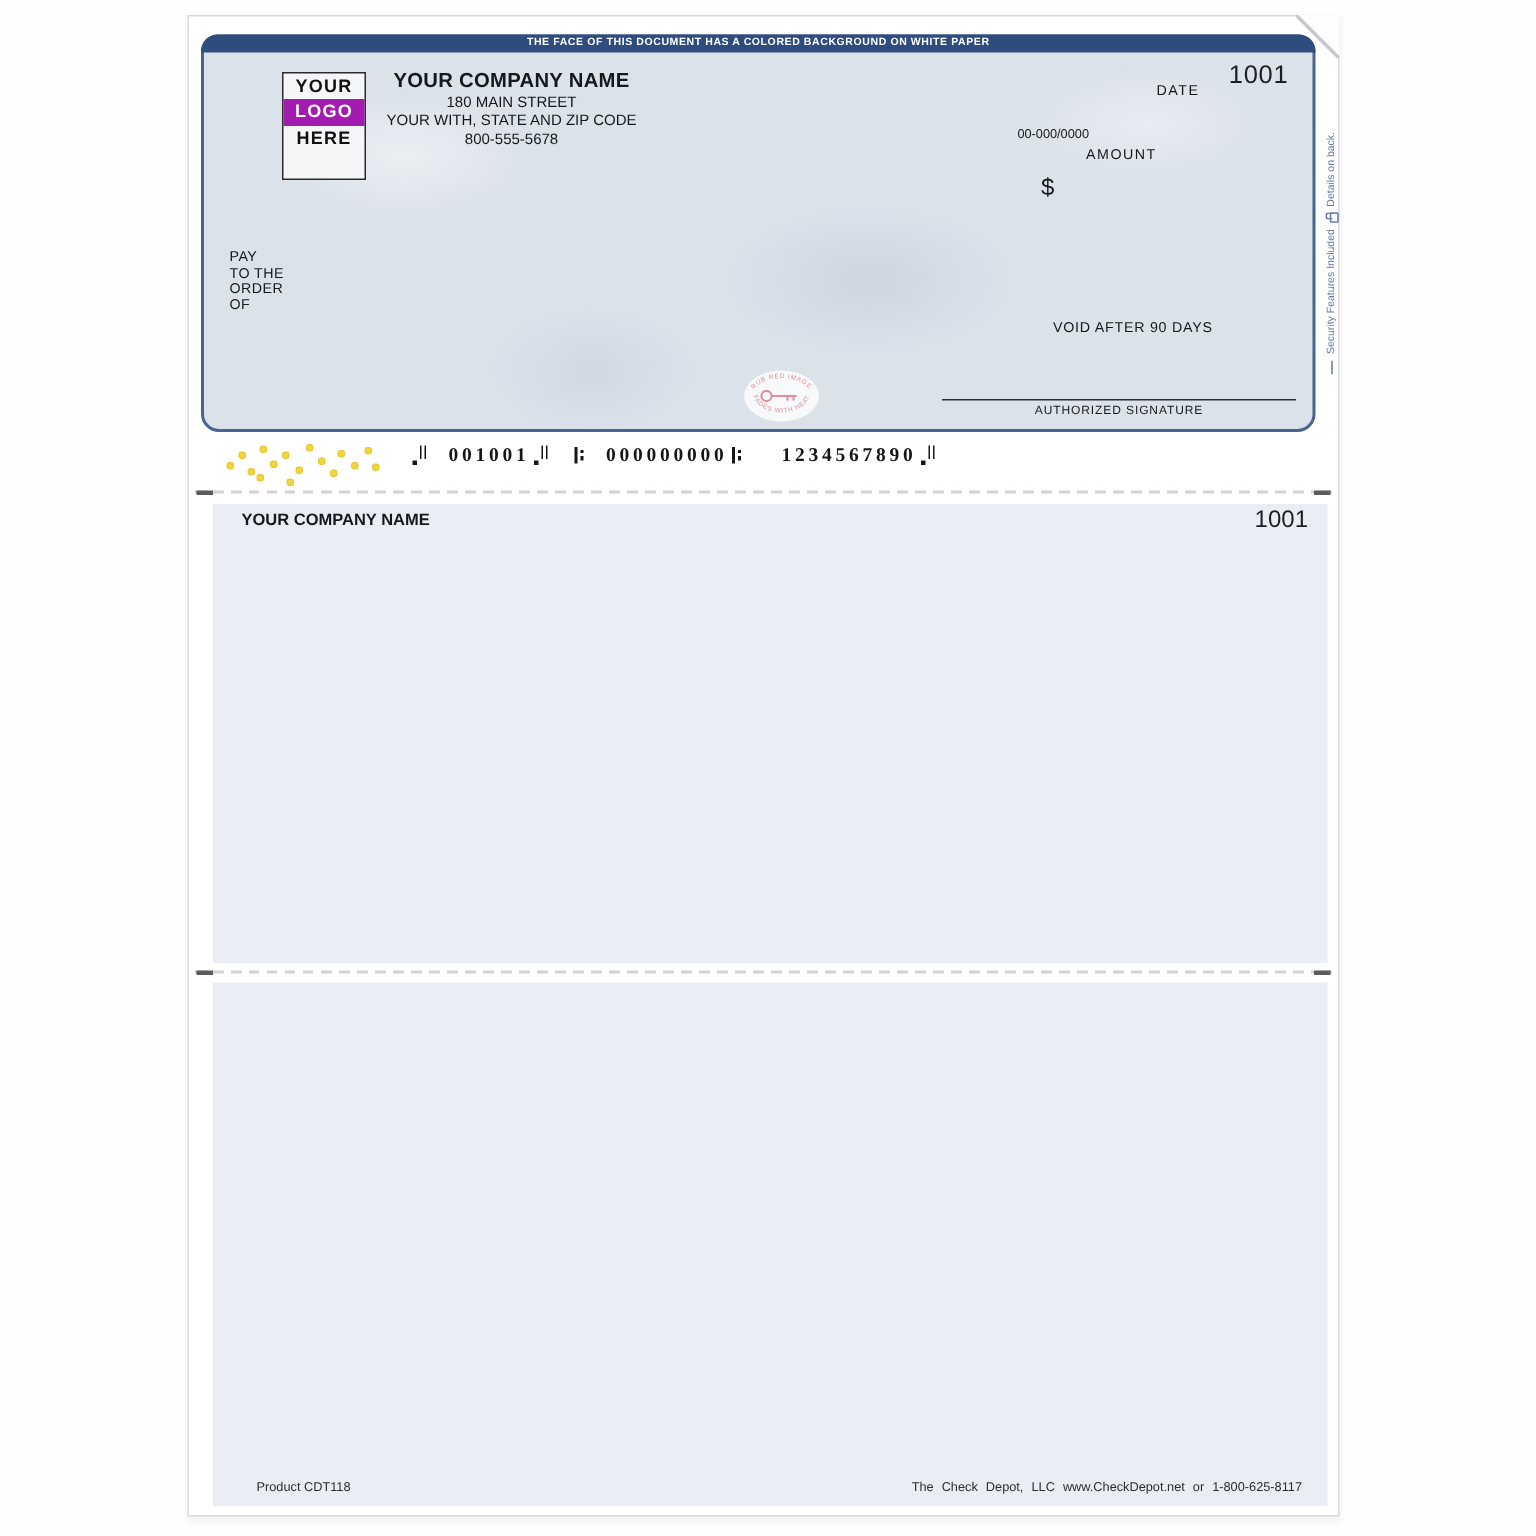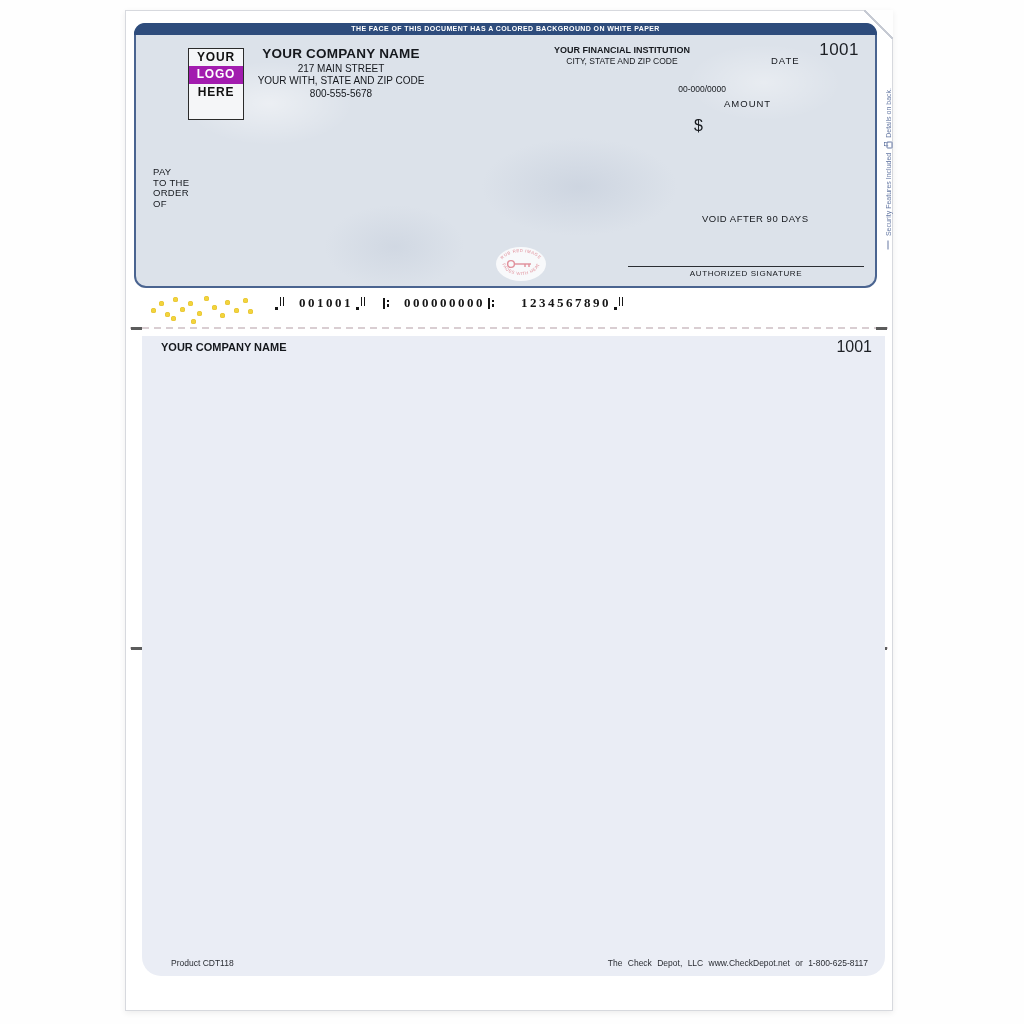--- a/index.html
+++ b/index.html
@@ -92,21 +92,21 @@
   .m-transit .dots i { display:block; width:2.5px; height:2.5px; background:var(--micr-ink); }
 
   
   .perf { position:absolute; left:4px; right:4px; height:2px;
     background:repeating-linear-gradient(90deg, var(--perf-dash) 0 7px, transparent 7px 12px); }
   .perf-tick { position:absolute; width:11px; height:2.5px; background:#5c5c5c; }
 
   
   .stub { position:absolute; left:16px; width:743px; background:var(--stub-bg); }
   .stub-middle { top:325px; height:306px; }
-  .stub-bottom { top:616px; height:349px;border-radius:19px; }
+  .stub-bottom { top:644px; height:349px; }
   .stub-company { position:absolute; left:19px; top:5px; font-size:11px; font-weight:bold; color:#15181d; }
   .stub-number { position:absolute; right:13px; top:2px; font-size:16px; color:#1c1f24; }
   .footer-product { position:absolute; left:29px; bottom:8px; font-size:8.5px; color:#2a2d33; }
   .footer-vendor { position:absolute; right:17px; bottom:8px; font-size:8.5px; color:#2a2d33; word-spacing:3px; }
 </style>
 </head>
 <body>
 
 <div class="sheet">
 
@@ -114,29 +114,25 @@
     <div class="banner">THE FACE OF THIS DOCUMENT HAS A COLORED BACKGROUND ON WHITE PAPER</div>
 
     <div class="logo-box">
       <span class="row">YOUR</span>
       <span class="row inv">LOGO</span>
       <span class="row">HERE</span>
     </div>
 
     <div class="company-block">
       <div class="company-name">YOUR COMPANY NAME</div>
-      <div class="company-line">217 MAIN STREET</div>
+      <div class="company-line">180 MAIN STREET</div>
       <div class="company-line">YOUR WITH, STATE AND ZIP CODE</div>
       <div class="company-line">800-555-5678</div>
     </div>
 
-    <div class="bank-block">
-      <div class="bank-name">YOUR FINANCIAL INSTITUTION</div>
-      <div class="bank-line">CITY, STATE AND ZIP CODE</div>
-    </div>
     <div class="bank-fraction">00-000/0000</div>
 
     <div class="check-number-big">1001</div>
     <div class="date-label">DATE</div>
     <div class="amount-label">AMOUNT</div>
     <div class="dollar-sign">$</div>
 
     <div class="payee-block">
       <div>PAY</div>
       <div>TO THE</div>

